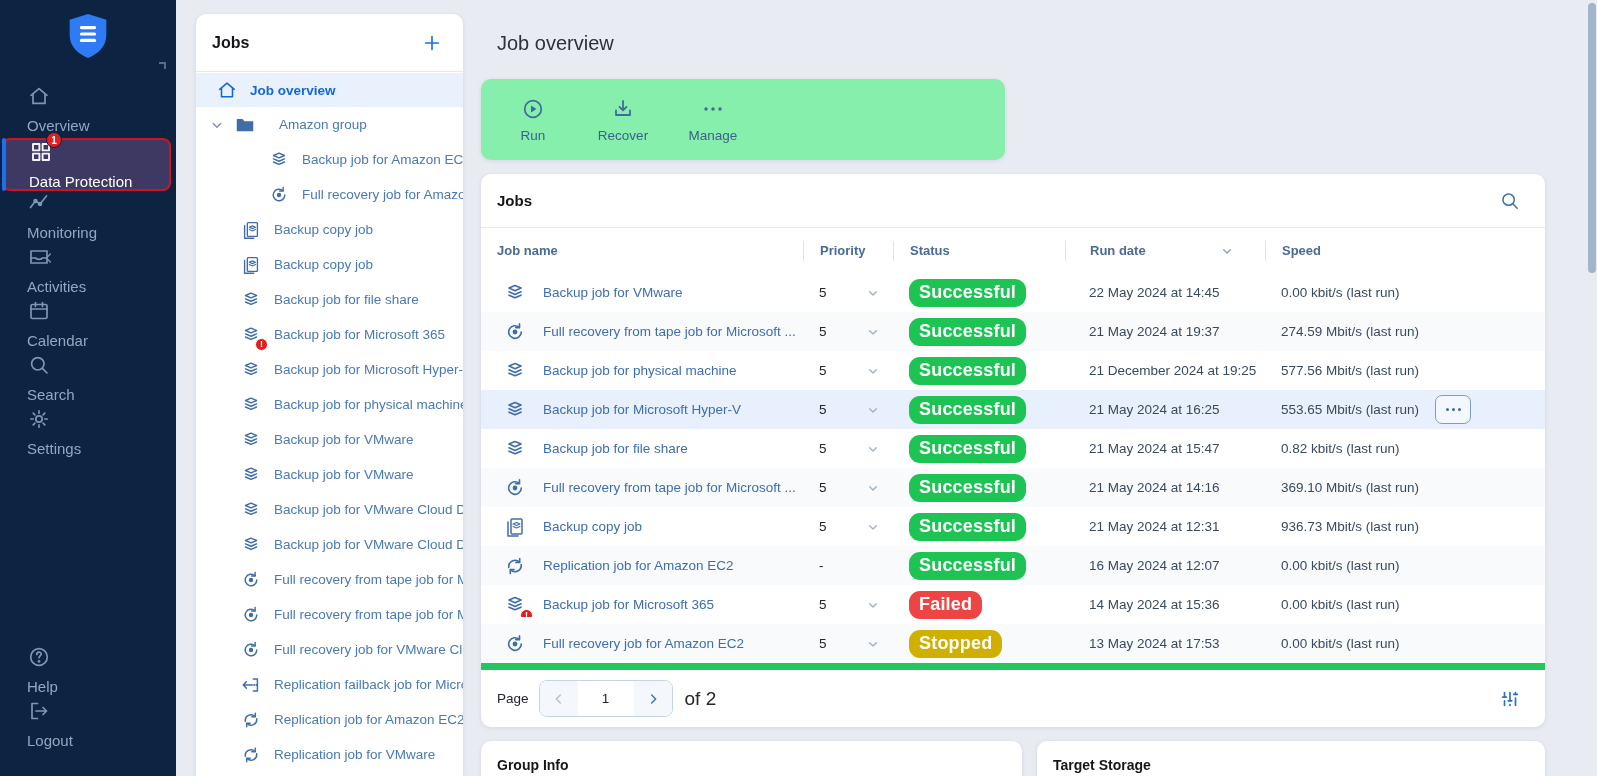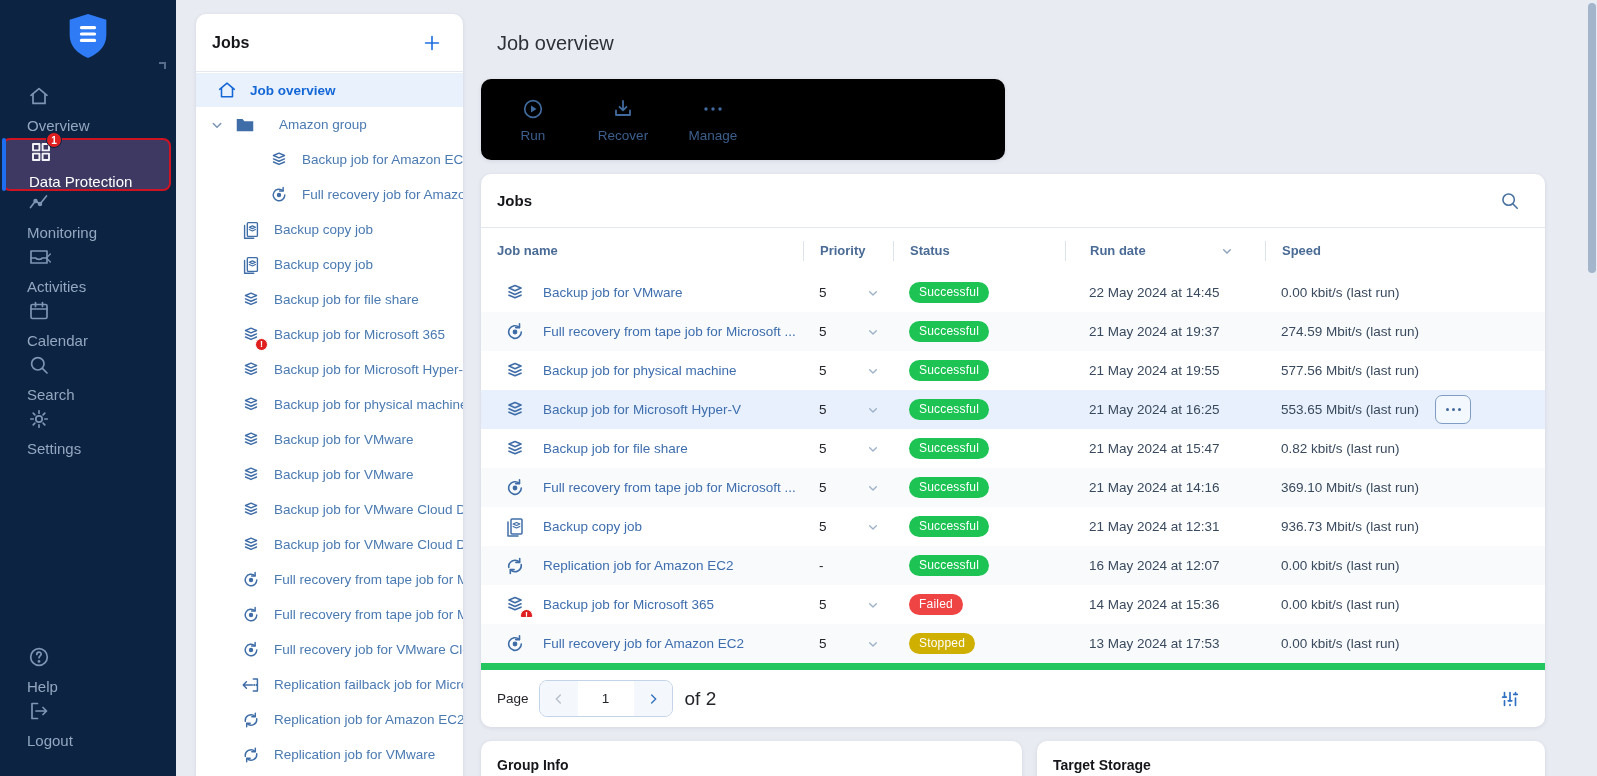--- a/index.html
+++ b/index.html
@@ -74,21 +74,21 @@
   .err-dot {
     position:absolute; right:-6px; bottom:-5px; width:13px; height:13px;
     background:#e02020; border-radius:50%; color:#fff; font-size:9px; font-weight:bold;
     display:flex; align-items:center; justify-content:center; border:1px solid #fff;
   }
 
   
   .main-title { position:absolute; left:497px; top:32px; font-size:20px; font-weight:500; color:#2f3138; }
   .toolbar-card {
     position:absolute; left:481px; top:79px; width:524px; height:81px;
-    background:#000000; border-radius:10px; box-shadow:0 1px 4px rgba(25,39,80,.10);
+    background:#86efac; border-radius:10px; box-shadow:0 1px 4px rgba(25,39,80,.10);
     display:flex; align-items:center; padding-left:22px; gap:30px;
   }
   .tb-btn { width:60px; display:flex; flex-direction:column; align-items:center; gap:7px; cursor:pointer; }
   .tb-btn .tb-icon { width:24px; height:24px; color:#416a9e; }
   .tb-btn .tb-label { font-size:13.5px; color:#3c5f8e; }
 
   .jobs-card {
     position:absolute; left:481px; top:174px; width:1064px; height:553px;
     background:#fff; border-radius:10px; box-shadow:0 1px 4px rgba(25,39,80,.10);
     overflow:hidden;
@@ -110,21 +110,21 @@
   .jrow { height:39px; font-size:13.5px; position:relative; }
   .jrow:nth-child(even) { background:#f8fafc; }
   .jrow.hl { background:#e7f0fc; }
   .jrow .c-name { display:flex; align-items:center; gap:16px; padding-left:22px; overflow:hidden; white-space:nowrap; color:#3e6eae; }
   .jrow .j-icon { position:relative; width:24px; height:24px; flex:0 0 24px; color:#3f6da8; }
   .jrow .c-prio { display:flex; align-items:center; justify-content:space-between; padding:0 12px 0 16px; color:#23252b; }
   .prio-chev { width:16px; height:16px; color:#9db1c8; cursor:pointer; }
   .jrow .c-status { padding-left:16px; }
   .status-pill {
     display:inline-block; padding:3px 10px 4px; border-radius:11px;
-    color:#fff; font-size:12px; font-weight:normal; letter-spacing:.2px;
+    color:#fff; font-size:18px; font-weight:bold; letter-spacing:.2px;
   }
   .jrow .c-date { padding-left:24px; color:#3a4a5e; }
   .jrow .c-speed { padding-left:16px; color:#3a4a5e; }
   .row-actions {
     position:absolute; right:74px; top:5px; width:36px; height:29px;
     border:1px solid #7e9cc4; border-radius:7px; background:#f3f8fe;
     display:flex; align-items:center; justify-content:center; gap:3px; cursor:pointer;
   }
   .row-actions i { width:3px; height:3px; border-radius:50%; background:#44699d; }
 
@@ -601,21 +601,21 @@
         </div>
         <div class="c-prio">
           <span>5</span>
           <span class="prio-chev icon">
             <svg width="100%" height="100%" viewBox="0 0 24 24" fill="none" stroke="currentColor" stroke-width="2" stroke-linecap="round" stroke-linejoin="round">
               <path d="m7 10 5 5 5-5"></path>
             </svg>
           </span>
         </div>
         <div class="c-status"><span class="status-pill" style="background:#1dc454">Successful</span></div>
-        <div class="c-date">21 May 2024 at 19:55</div>
+        <div class="c-date">21 December 2024 at 19:25</div>
         <div class="c-speed">577.56 Mbit/s (last run)</div>
       </div>
       <div class="grid-row jrow hl">
         <div class="c-name">
           <span class="j-icon icon">
             <svg width="100%" height="100%" viewBox="0 0 24 24" fill="none" stroke="currentColor" stroke-width="1.6" stroke-linecap="round" stroke-linejoin="round">
               <path d="m12 4.5 6 2.6-6 2.6-6-2.6z"></path>
               <path d="m6 10.8 6 2.6 6-2.6"></path>
               <path d="m6 14.2 6 2.6 6-2.6"></path>
             </svg>

